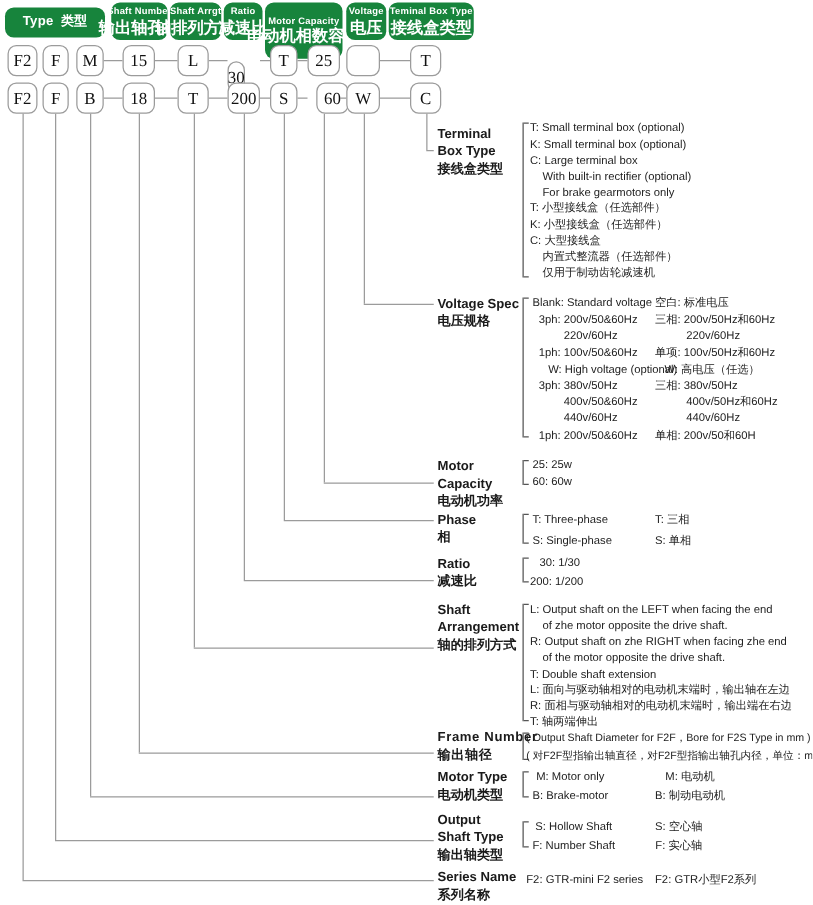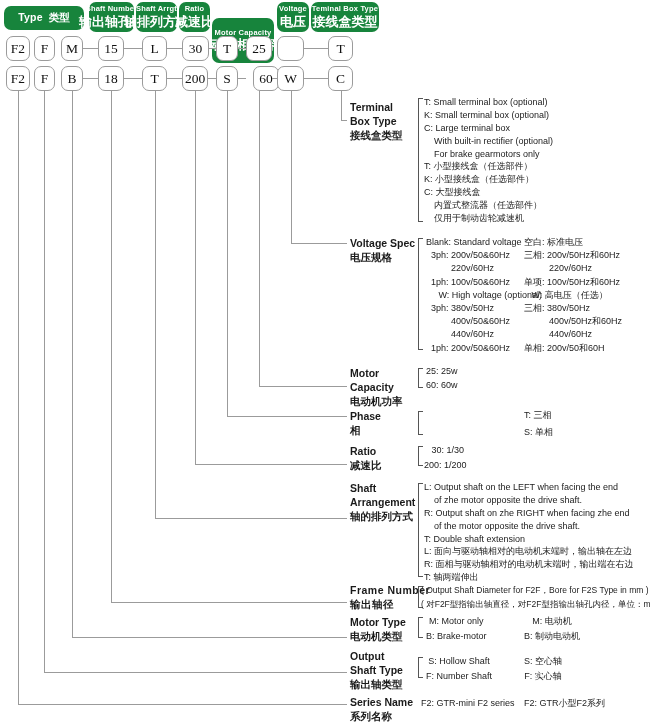--- a/index.html
+++ b/index.html
@@ -60,39 +60,39 @@
     <span class="zh">输出轴孔径</span>
   </div>
   <div class="hdr" style="left:136px; top:2px; width:41px; height:30px;">
     <span class="en">Shaft Arrgt</span>
     <span class="zh">轴排列方式</span>
   </div>
   <div class="hdr" style="left:179px; top:2px; width:31px; height:30px;">
     <span class="en">Ratio</span>
     <span class="zh">减速比</span>
   </div>
-  <div class="hdr" style="left:212px; top:2px; width:62px; height:45px;margin-top:16px;">
+  <div class="hdr" style="left:212px; top:2px; width:62px; height:45px;">
     <span class="en">Motor Capacity</span>
     <span class="zh">电动机相数容量</span>
   </div>
   <div class="hdr" style="left:277px; top:2px; width:32px; height:30px;">
     <span class="en">Voltage</span>
     <span class="zh">电压</span>
   </div>
   <div class="hdr" style="left:311px; top:2px; width:68px; height:30px;">
     <span class="en">Teminal Box Type</span>
     <span class="zh">接线盒类型</span>
   </div>
 
   <div class="code-box" style="left:6px;   top:36px; width:24px;">F2</div>
   <div class="code-box" style="left:34px;  top:36px; width:21px;">F</div>
   <div class="code-box" style="left:61px;  top:36px; width:22px;">M</div>
   <div class="code-box" style="left:98px;  top:36px; width:26px;">15</div>
   <div class="code-box" style="left:142px; top:36px; width:25px;">L</div>
-  <div class="code-box" style="left:182px; top:36px; width:27px;">30</div>
+  <div class="code-box" style="left:182px; top:49px; width:14px;">30</div>
   <div class="code-box" style="left:216px; top:36px; width:22px;">T</div>
   <div class="code-box" style="left:246px; top:36px; width:26px;">25</div>
   <div class="code-box" style="left:277px; top:36px; width:27px;"></div>
   <div class="code-box" style="left:328px; top:36px; width:25px;">T</div>
 
   <div class="hline" style="left:83px;  top:48px; width:15px;"></div>
   <div class="hline" style="left:124px; top:48px; width:18px;"></div>
   <div class="hline" style="left:167px; top:48px; width:15px;"></div>
   <div class="hline" style="left:208px; top:48px; width:8px;"></div>
   <div class="hline" style="left:238px; top:48px; width:8px;"></div>
@@ -155,20 +155,21 @@
   <div class="bracket" style="top:238px; height:112px;"></div>
   <div class="lines lh132" style="left:426px; top:236px;"><div class="line">Blank: Standard voltage</div><div class="line">  3ph: 200v/50&amp;60Hz</div><div class="line">          220v/60Hz</div><div class="line">  1ph: 100v/50&amp;60Hz</div><div class="line">     W: High voltage (optional)</div><div class="line">  3ph: 380v/50Hz</div><div class="line">          400v/50&amp;60Hz</div><div class="line">          440v/60Hz</div><div class="line">  1ph: 200v/50&amp;60Hz</div></div>
   <div class="lines lh132" style="left:524px; top:236px;"><div class="line">空白: 标准电压</div><div class="line">三相: 200v/50Hz和60Hz</div><div class="line">          220v/60Hz</div><div class="line">单项: 100v/50Hz和60Hz</div><div class="line">   W: 高电压（任选）</div><div class="line">三相: 380v/50Hz</div><div class="line">          400v/50Hz和60Hz</div><div class="line">          440v/60Hz</div><div class="line">单相: 200v/50和60H</div></div>
 
   <div class="lbl" style="top:366px;"><div class="line">Motor</div><div class="line">Capacity</div><div class="line">电动机功率</div></div>
   <div class="bracket" style="top:368px; height:20px;"></div>
   <div class="lines lh14" style="left:426px; top:364px;"><div class="line">25: 25w</div><div class="line">60: 60w</div></div>
 
   <div class="lbl" style="top:409px;"><div class="line">Phase</div><div class="line">相</div></div>
   <div class="bracket" style="top:411px; height:24px;"></div>
+  <div class="lines lh165" style="left:426px; top:407px;"><div class="line">T: Three-phase</div><div class="line">S: Single-phase</div></div>
   <div class="lines lh165" style="left:524px; top:407px;"><div class="line">T: 三相</div><div class="line">S: 单相</div></div>
 
   <div class="lbl" style="top:444px;"><div class="line">Ratio</div><div class="line">减速比</div></div>
   <div class="bracket" style="top:446px; height:20px;"></div>
   <div class="lines lh15" style="left:424px; top:443px;"><div class="line">  30: 1/30</div><div class="line">200: 1/200</div></div>
 
   <div class="lbl" style="top:481px;"><div class="line">Shaft</div><div class="line">Arrangement</div><div class="line">轴的排列方式</div></div>
   <div class="bracket" style="top:483px; height:94px;"></div>
   <div class="lines lh129" style="left:424px; top:481px;"><div class="line">L: Output shaft on the LEFT when facing the end</div><div class="line">    of zhe motor opposite the drive shaft.</div><div class="line">R: Output shaft on zhe RIGHT when facing zhe end</div><div class="line">    of the motor opposite the drive shaft.</div><div class="line">T: Double shaft extension</div><div class="line">L: 面向与驱动轴相对的电动机末端时，输出轴在左边</div><div class="line">R: 面相与驱动轴相对的电动机末端时，输出端在右边</div><div class="line">T: 轴两端伸出</div></div>
 

